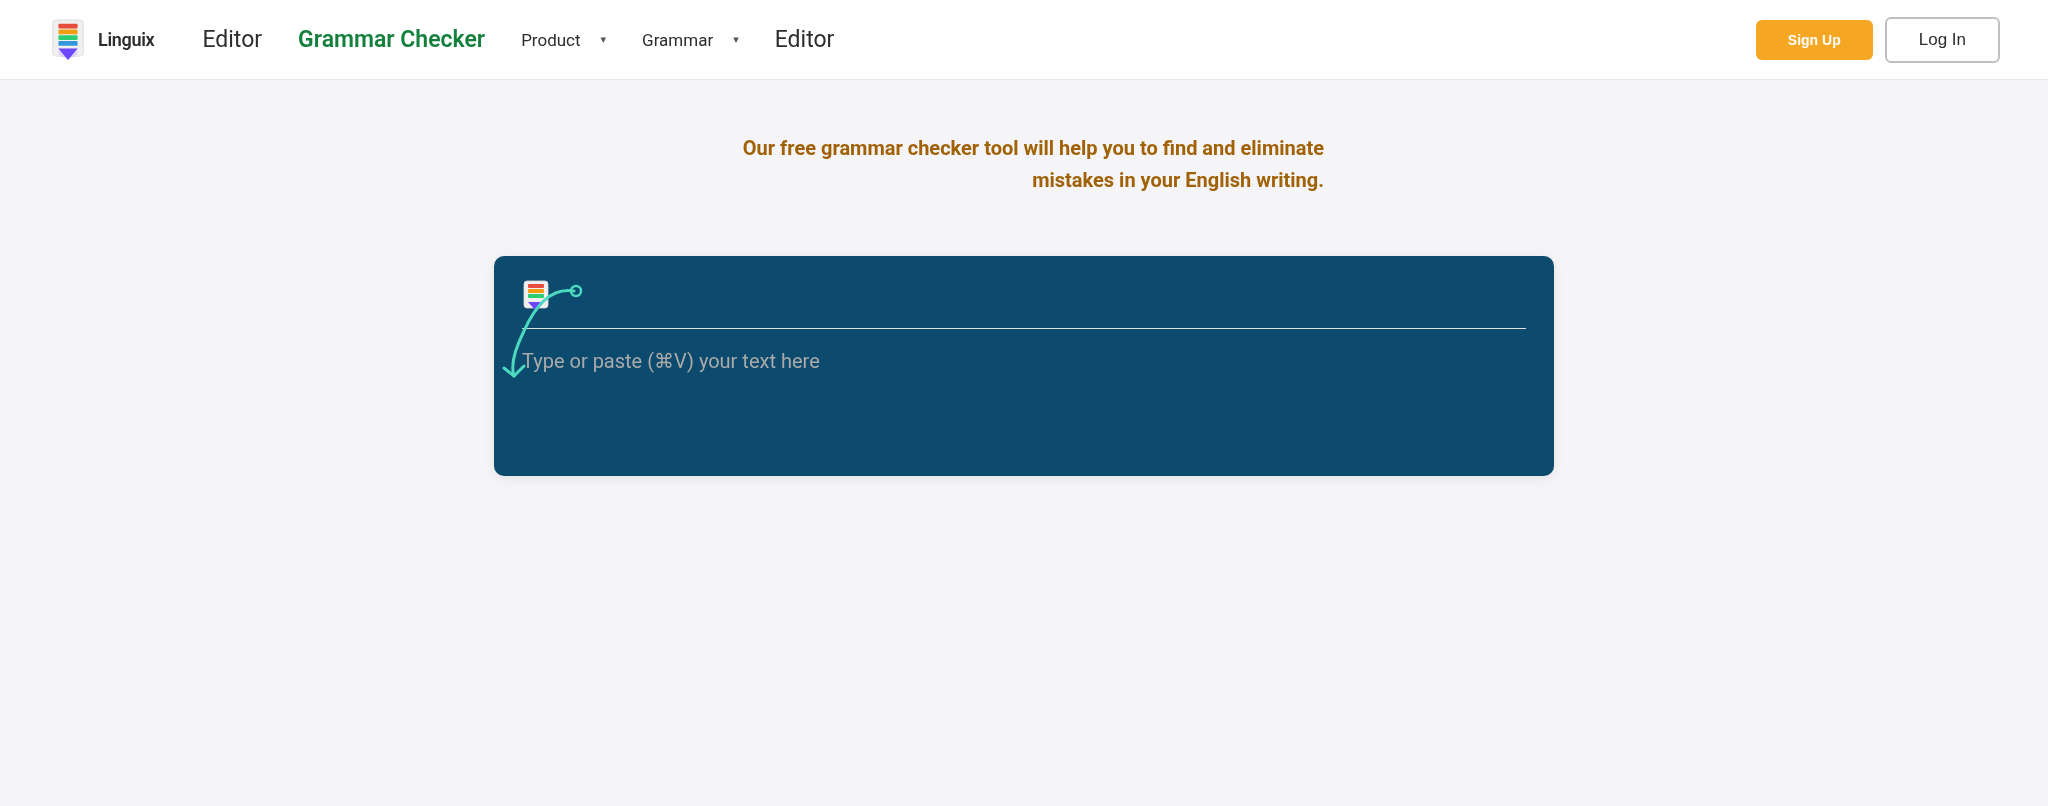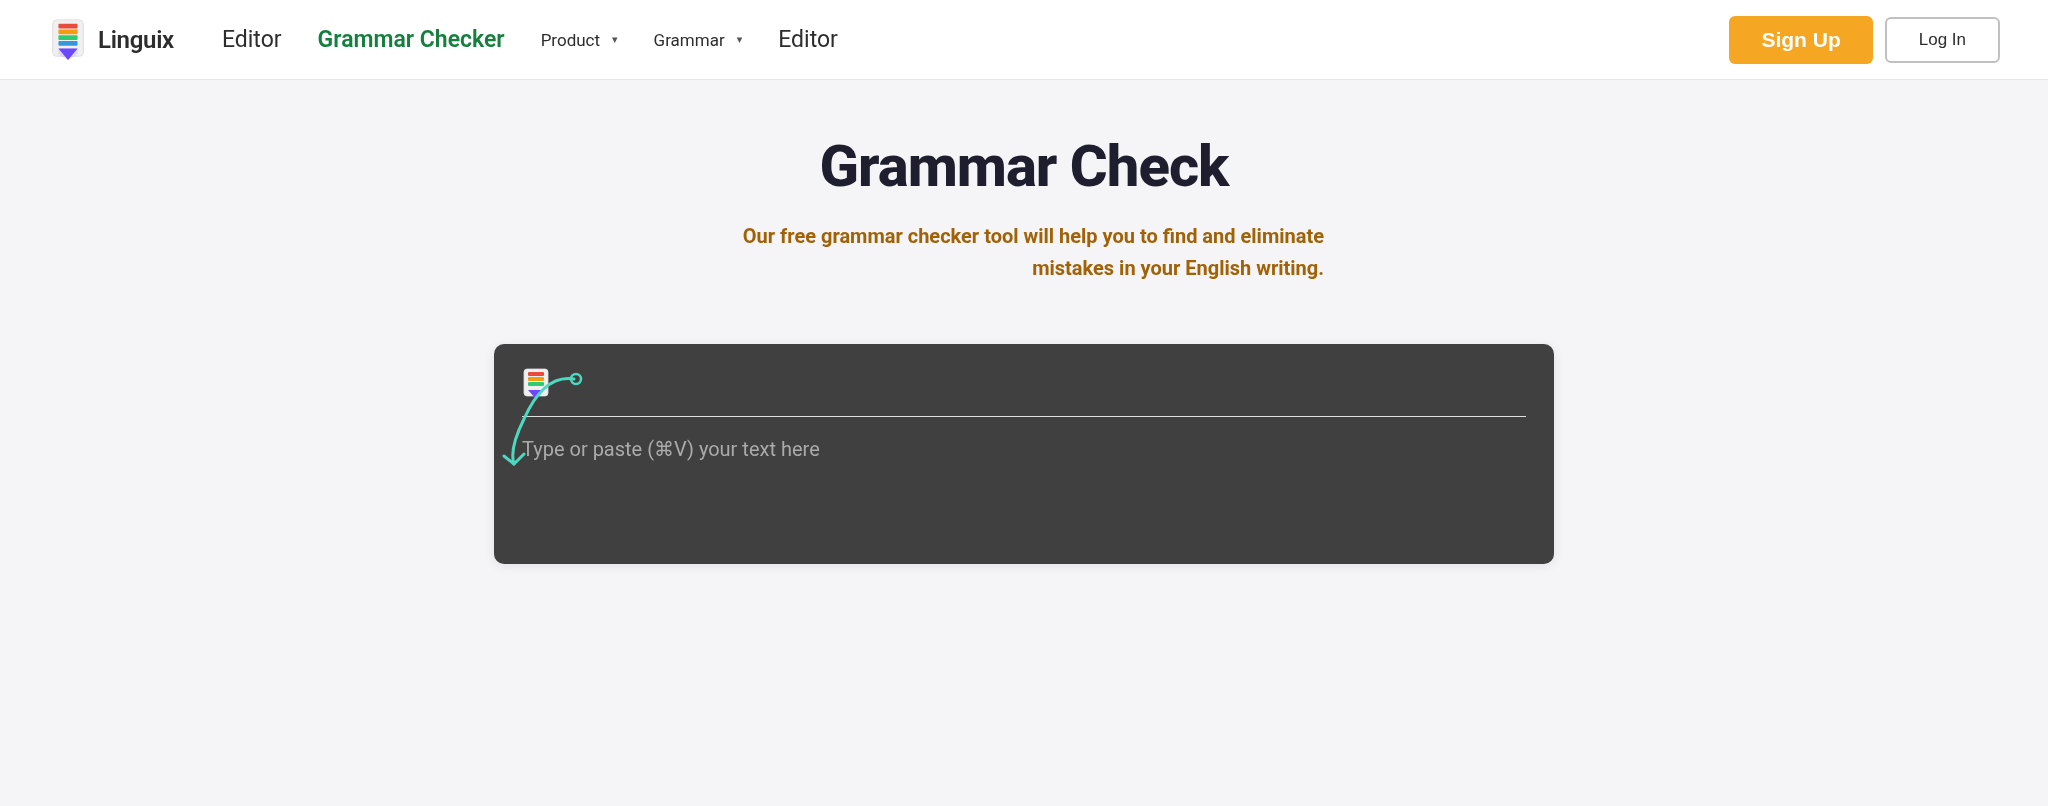--- a/index.html
+++ b/index.html
@@ -34,21 +34,21 @@
       text-decoration: none;
       margin-right: 48px;
     }
 
     .logo-icon {
       width: 40px;
       height: 44px;
     }
 
     .logo-text {
-      font-size: 24px;
+      font-size: 18px;
       font-weight: 600;
       color: #2d2d2d;
       letter-spacing: -0.3px;
     }
 
     .navbar-links {
       display: flex;
       align-items: center;
       gap: 36px;
       flex: 1;
@@ -63,21 +63,21 @@
     }
 
     .nav-link.active {
       color: #6c47ff;
       font-weight: 500;
     }
 
     .nav-link-dropdown {
       display: flex;
       align-items: center;
-      gap: 12px;
+      gap: 20px;
       font-size: 17px;
       color: #2d2d2d;
       cursor: pointer;
       font-weight: 400;
     }
 
     .chevron-down {
       font-size: 11px;
       color: #555;
     }
@@ -88,21 +88,21 @@
       gap: 12px;
       margin-left: auto;
     }
 
     .btn-signup {
       background-color: #f5a623;
       color: #ffffff;
       border: none;
       border-radius: 6px;
       padding: 12px 32px;
-      font-size: 21px;
+      font-size: 14px;
       font-weight: 600;
       cursor: pointer;
     }
 
     .btn-login {
       background-color: #ffffff;
       color: #2d2d2d;
       border: 2px solid #c0c0c0;
       border-radius: 6px;
       padding: 11px 32px;
@@ -151,21 +151,21 @@
       position: absolute;
       left: calc(50% - 540px);
       top: 20px;
       width: 120px;
       height: 110px;
     }
 
     .editor-container {
       width: 100%;
       max-width: 1060px;
-      background-color: #404040;
+      background-color: #0c4a6e;
       border-radius: 10px;
       box-shadow: 0 2px 12px rgba(0,0,0,0.08);
       padding: 24px 28px 0 28px;
       min-height: 220px;
     }
 
     .editor-topbar {
       display: flex;
       align-items: center;
       margin-bottom: 16px;
@@ -228,21 +228,20 @@
     <a class="nav-link" href="#">Editor</a>
   </div>
 
   <div class="navbar-actions">
     <button class="btn-signup">Sign Up</button>
     <button class="btn-login">Log In</button>
   </div>
 </nav>
 
 <section class="hero">
-  <h1 class="hero-title">Grammar Check</h1>
   <p class="hero-subtitle">Our free grammar checker tool will help you to find and eliminate mistakes in your English writing.</p>
 </section>
 
 <div class="editor-wrapper">
 
   <svg class="arrow-decoration" viewBox="0 0 120 110" fill="none" xmlns="http://www.w3.org/2000/svg">
     <path d="M90 15 Q60 10 40 55 Q25 85 30 100" stroke="#4dd9c0" stroke-width="3" fill="none" stroke-linecap="round"></path>
 
     <path d="M20 92 L30 100 L40 90" stroke="#4dd9c0" stroke-width="3" fill="none" stroke-linecap="round" stroke-linejoin="round"></path>
 

